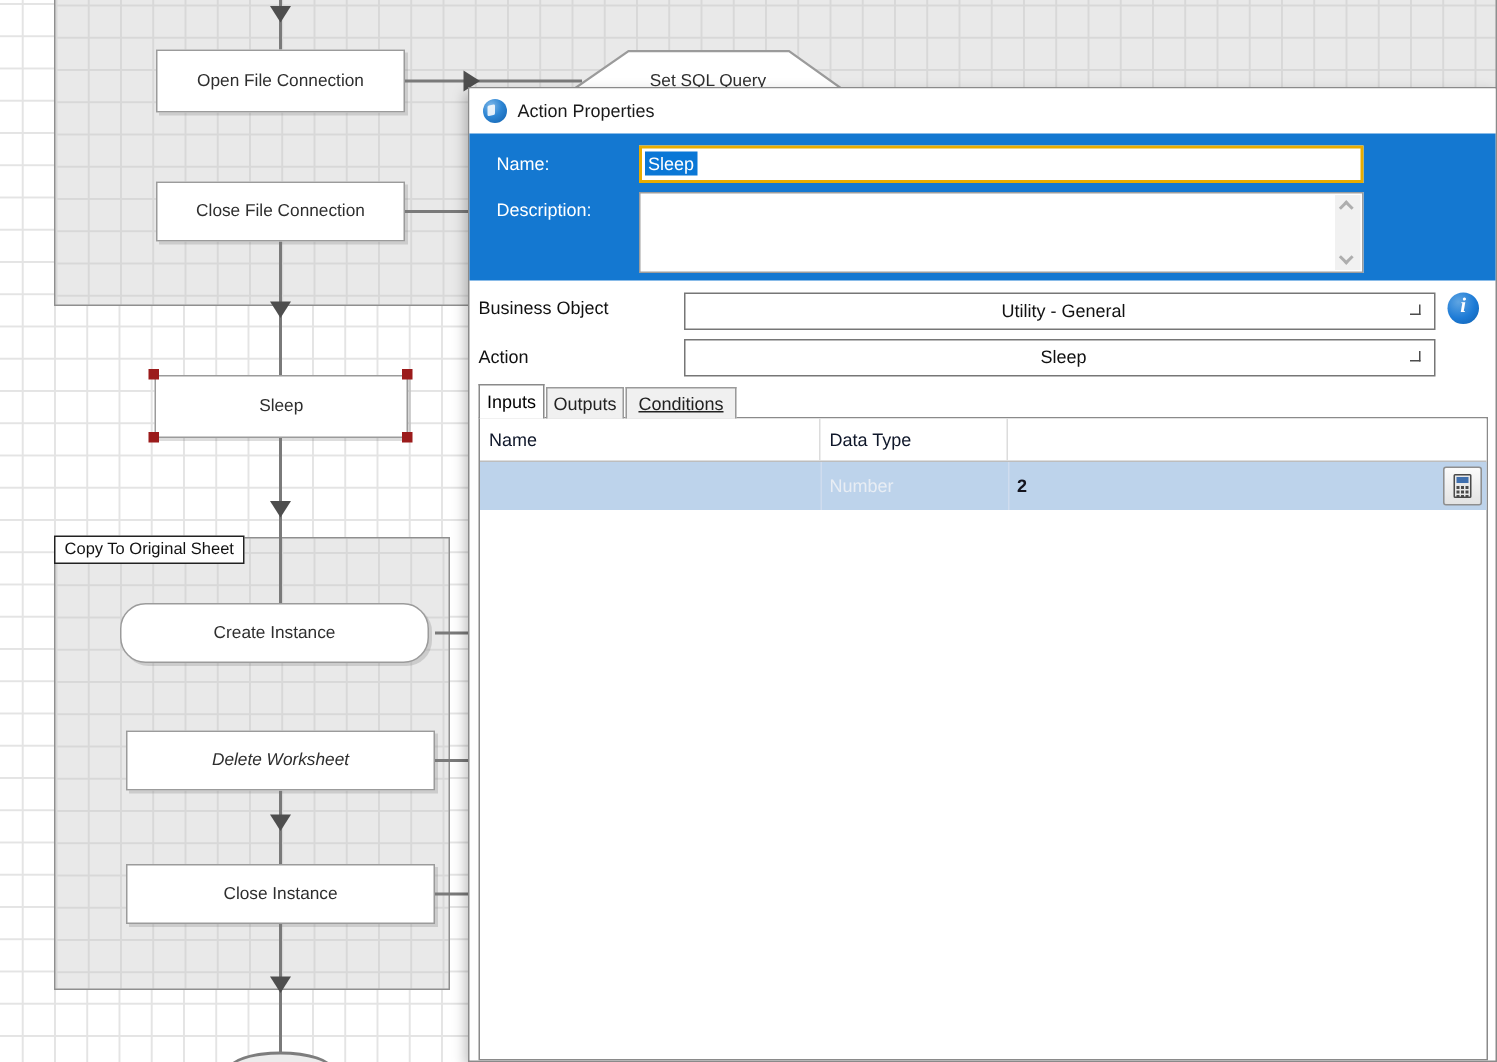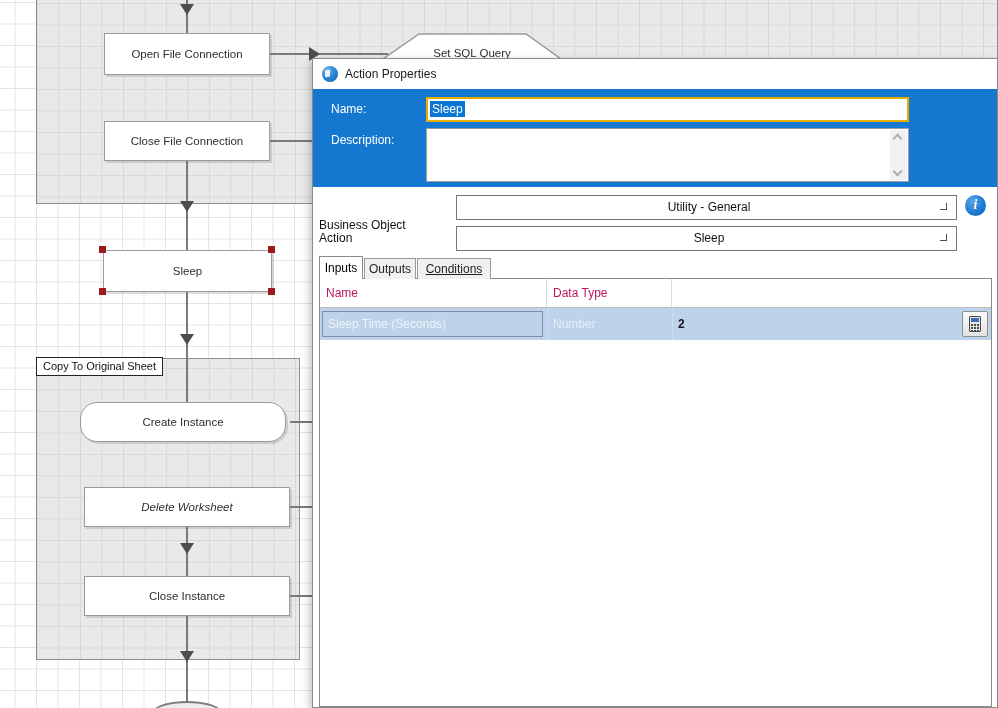--- a/index.html
+++ b/index.html
@@ -86,21 +86,21 @@
   .tab { position:absolute; font-size:12px; text-align:center; z-index:2; }
   .tab.active { background:#fff; border:1px solid #8a8a8a; border-bottom:none; height:23px;
     line-height:22px; z-index:3; color:#000; }
   .tab.inactive { background:#f0f0f0; border:1px solid #9a9a9a; border-bottom:none; height:21px;
     line-height:20px; color:#222; }
 
   .ptable { position:absolute; left:6px; top:219px; width:673px; height:429px;
     background:#fff; border:1px solid #8a8a8a; }
   .thead { position:absolute; left:0; top:0; right:0; height:29px; background:#fff;
     border-bottom:1px solid #bdbdbd; }
-  .th { position:absolute; top:0; height:28px; line-height:28px; font-size:12px; color:#be185d;
+  .th { position:absolute; top:0; height:28px; line-height:28px; font-size:12px; color:#0f172a;
     padding-left:6px; border-right:1px solid #dcdcdc; }
   .trow { position:absolute; left:0; top:29px; right:0; height:32px; background:#bdd3eb; }
   .td-sep { position:absolute; top:0; bottom:0; width:1px; background:#cfdcee; }
   .name-cell { position:absolute; left:2px; top:3px; width:221px; height:26px;
     border:1px solid #7e8fa5; font-size:12px; color:#eef1f5; line-height:24px; padding-left:5px;
     white-space:nowrap; overflow:hidden; }
   .dt-text { position:absolute; left:233px; top:0; line-height:32px; font-size:12px; color:#e8edf4; }
   .val-text { position:absolute; left:358px; top:0; line-height:32px; font-size:12px;
     color:#14141e; font-weight:bold; }
   .calc-btn { position:absolute; right:3px; top:3px; width:26px; height:26px;
@@ -188,21 +188,21 @@
       <div class="bb-label" style="left:18px; top:44px;">Description:</div>
       <div class="desc-box">
         <span></span>
         <div class="desc-scroll">
           <div class="chev up"></div>
           <div class="chev down"></div>
         </div>
       </div>
     </div>
 
-    <div class="form-label" style="left:6px; top:159px;">Business Object</div>
+    <div class="form-label" style="left:6px; top:139px;">Business Object</div>
     <div class="combo" style="top:136px;">
       <span>Utility - General</span>
       <div class="chev"></div>
     </div>
     <div class="info-icon" style="top:136px;">
       <span>i</span>
     </div>
 
     <div class="form-label" style="left:6px; top:172px;">Action</div>
     <div class="combo" style="top:167px;">
@@ -216,21 +216,20 @@
 
     <div class="ptable">
       <div class="thead">
         <div class="th" style="left:0; width:227px;">Name</div>
         <div class="th" style="left:227px; width:125px;">Data Type</div>
       </div>
 
       <div class="trow">
         <div class="td-sep" style="left:227px;"></div>
         <div class="td-sep" style="left:352px;"></div>
-        <div class="name-cell">Sleep Time (Seconds)</div>
         <div class="dt-text">Number</div>
         <div class="val-text">2</div>
         <div class="calc-btn">
           <div class="calc-glyph">
             <div class="calc-screen"></div>
             <div class="calc-keys"></div>
           </div>
         </div>
       </div>
     </div>

